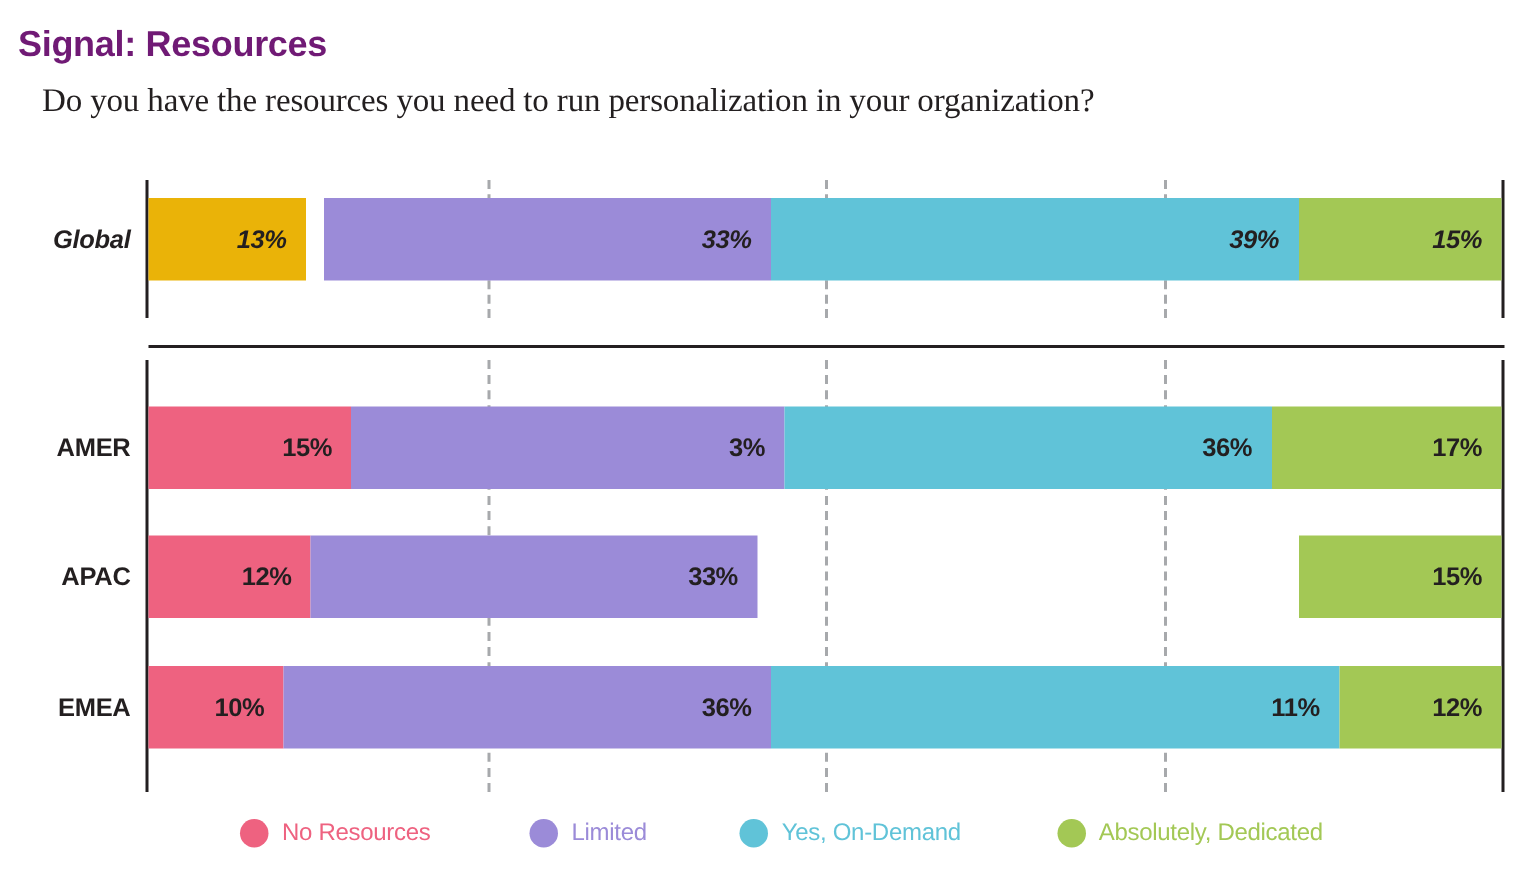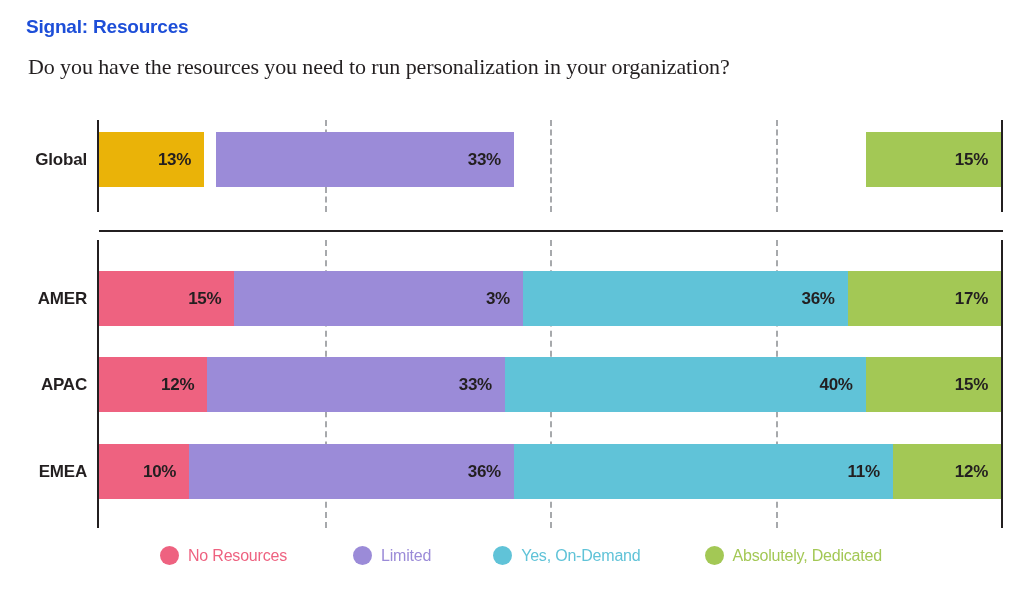--- a/index.html
+++ b/index.html
@@ -12,26 +12,26 @@
     height: 595px;
     position: relative;
     font-family: "Liberation Sans", sans-serif;
     color: #231f20;
     overflow: hidden;
   }
 
   
   #chart-title {
     position: absolute;
-    left: 26px;
+    left: 12px;
     top: 16px;
-    font-size: 19px;
+    font-size: 24px;
     font-weight: bold;
     letter-spacing: -0.2px;
-    color: #1d4ed8;
+    color: #701a75;
     white-space: nowrap;
   }
   #chart-subtitle {
     position: absolute;
     left: 28px;
     top: 54px;
     font-family: "Liberation Serif", serif;
     font-size: 22px;
     font-weight: normal;
     color: #231f20;
@@ -147,29 +147,32 @@
     <div class="axis-line right" style="left: 1001px; top: 120px; height: 92px; background: rgb(35, 31, 32);"></div>
     <div class="axis-line left" style="left: 97px; top: 240px; height: 288px; background: rgb(35, 31, 32);"></div>
     <div class="axis-line right" style="left: 1001px; top: 240px; height: 288px; background: rgb(35, 31, 32);"></div>
     <div class="group-divider" style="top: 230px; background: rgb(35, 31, 32);"></div>
     <div class="gridline" style="left: 324.5px; top: 120px; height: 92px; border-left-color: rgb(167, 169, 172);"></div>
     <div class="gridline" style="left: 324.5px; top: 240px; height: 288px; border-left-color: rgb(167, 169, 172);"></div>
     <div class="gridline" style="left: 550px; top: 120px; height: 92px; border-left-color: rgb(167, 169, 172);"></div>
     <div class="gridline" style="left: 550px; top: 240px; height: 288px; border-left-color: rgb(167, 169, 172);"></div>
     <div class="gridline" style="left: 775.5px; top: 120px; height: 92px; border-left-color: rgb(167, 169, 172);"></div>
     <div class="gridline" style="left: 775.5px; top: 240px; height: 288px; border-left-color: rgb(167, 169, 172);"></div>
-    <div class="bar-row" style="top: 132px; height: 55px;">
+    <div class="bar-row" style="top: 132px; height: 55px; font-style: italic;">
       <div class="row-label" style="top: 17.5px; right: 937px;">Global</div>
       <div class="bar-track" style="width: 902px;">
         <div class="seg" style="left: 0px; width: 105px; background: #eab308; padding-left: 32px;">
           <span class="seg-label">13%</span>
         </div>
         <div class="seg" style="left: 117.26px; width: 297.66px; background: rgb(155, 139, 216);">
           <span class="seg-label">33%</span>
         </div>
+        <div class="seg" style="left: 414.92px; width: 351.78px; background: rgb(96, 195, 216);">
+          <span class="seg-label">39%</span>
+        </div>
         <div class="seg" style="left: 766.7px; width: 135.3px; background: rgb(163, 200, 85);">
           <span class="seg-label">15%</span>
         </div>
       </div>
     </div>
     <div class="bar-row" style="top: 271px; height: 55px;">
       <div class="row-label" style="top: 17.5px; right: 937px;">AMER</div>
       <div class="bar-track" style="width: 902px;">
         <div class="seg" style="left: 0px; width: 135.3px; background: rgb(238, 98, 128);">
           <span class="seg-label">15%</span>
@@ -186,23 +189,20 @@
       </div>
     </div>
     <div class="bar-row" style="top: 357px; height: 55px;">
       <div class="row-label" style="top: 17.5px; right: 937px;">APAC</div>
       <div class="bar-track" style="width: 902px;">
         <div class="seg" style="left: 0px; width: 108.24px; background: rgb(238, 98, 128);">
           <span class="seg-label">12%</span>
         </div>
         <div class="seg" style="left: 108.24px; width: 297.66px; background: rgb(155, 139, 216);">
           <span class="seg-label">33%</span>
-        </div>
-        <div class="seg" style="left: 405.9px; width: 360.8px; background: rgb(96, 195, 216);">
-          <span class="seg-label">40%</span>
         </div>
         <div class="seg" style="left: 766.7px; width: 135.3px; background: rgb(163, 200, 85);">
           <span class="seg-label">15%</span>
         </div>
       </div>
     </div>
     <div class="bar-row" style="top: 444px; height: 55px;">
       <div class="row-label" style="top: 17.5px; right: 937px;">EMEA</div>
       <div class="bar-track" style="width: 902px;">
         <div class="seg" style="left: 0px; width: 90.2px; background: rgb(238, 98, 128);">

